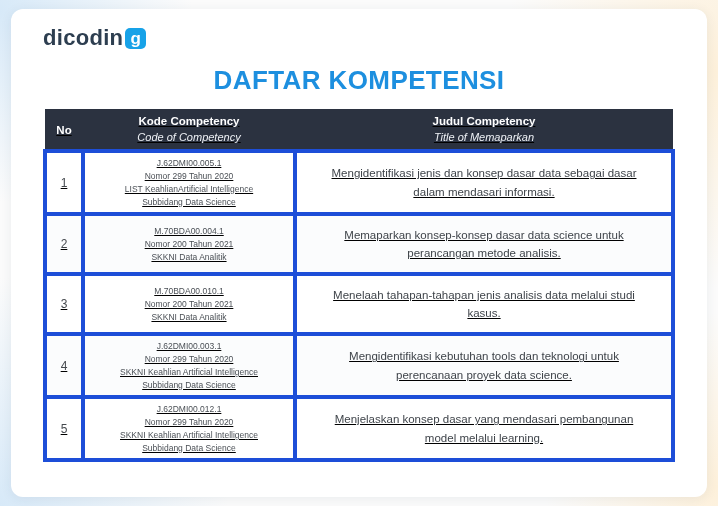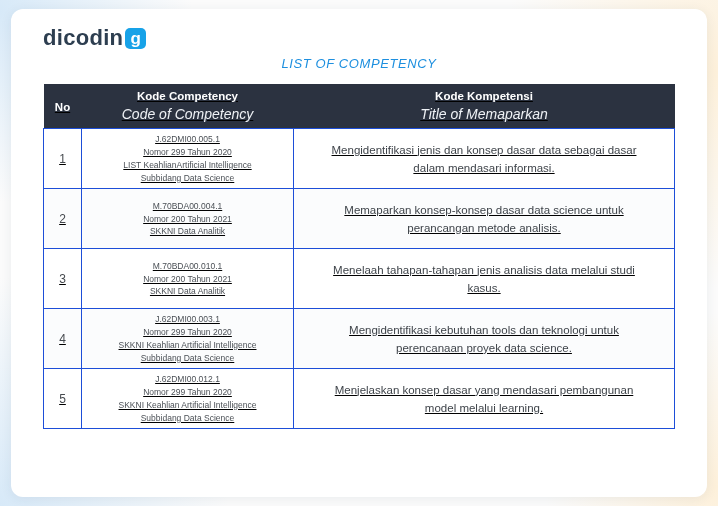--- a/index.html
+++ b/index.html
@@ -78,24 +78,24 @@
   .comp-table thead th {
     background: #2b3240;
     color: #ffffff;
     padding: 5px 4px;
     vertical-align: middle;
     font-weight: 400;
   }
   .col-no    { width: 38px;  }
   .col-kode  { width: 212px; }
   .h-main { display: block; font-weight: 700; font-size: 11.5px; line-height: 1.35; }
-  .h-sub  { display: block; font-style: italic; font-size: 14px; color: #eef1f5; line-height: 1.35; }
+  .h-sub  { display: block; font-style: italic; font-size: 11px; color: #eef1f5; line-height: 1.35; }
   .h-single { font-weight: 700; font-size: 11.5px; }
   .comp-table tbody td {
-    border: 1px solid #1d4ed8;
+    border: 4px solid #1d4ed8;
     height: 60px;
     vertical-align: middle;
     text-align: center;
     background: #ffffff;
     margin-top: 36px;
   }
   .comp-table tbody tr:nth-child(even) td { background: #fbfcfd; }
   td.cell-no {
     font-size: 12px;
     color: #45494e;
@@ -118,39 +118,39 @@
 <body>
 
 <div class="page">
   <div class="card">
 
     <div class="logo">
       <span>dicodin</span>
         <span class="logo-badge">g</span>
     </div>
 
-    <div class="subtitle">LIST OF COMPETENCY</div>
+    <h1 class="title">DAFTAR KOMPETENSI</h1>
 
     <table class="comp-table">
       <colgroup>
         <col class="col-no">
         <col class="col-kode">
         <col>
       </colgroup>
       <thead>
         <tr>
           <th>
             <span class="h-single">No</span>
           </th>
           <th>
             <span class="h-main">Kode Competency</span>
             <span class="h-sub">Code of Competency</span>
           </th>
           <th>
-            <span class="h-main">Kode Kompetensi</span>
+            <span class="h-main">Judul Competency</span>
             <span class="h-sub">Title of Memaparkan</span>
           </th>
         </tr>
       </thead>
       <tbody>
 
         <tr>
           <td class="cell-no">1</td>
           <td class="cell-kode">
             <span class="kode-line">J.62DMI00.005.1</span>

